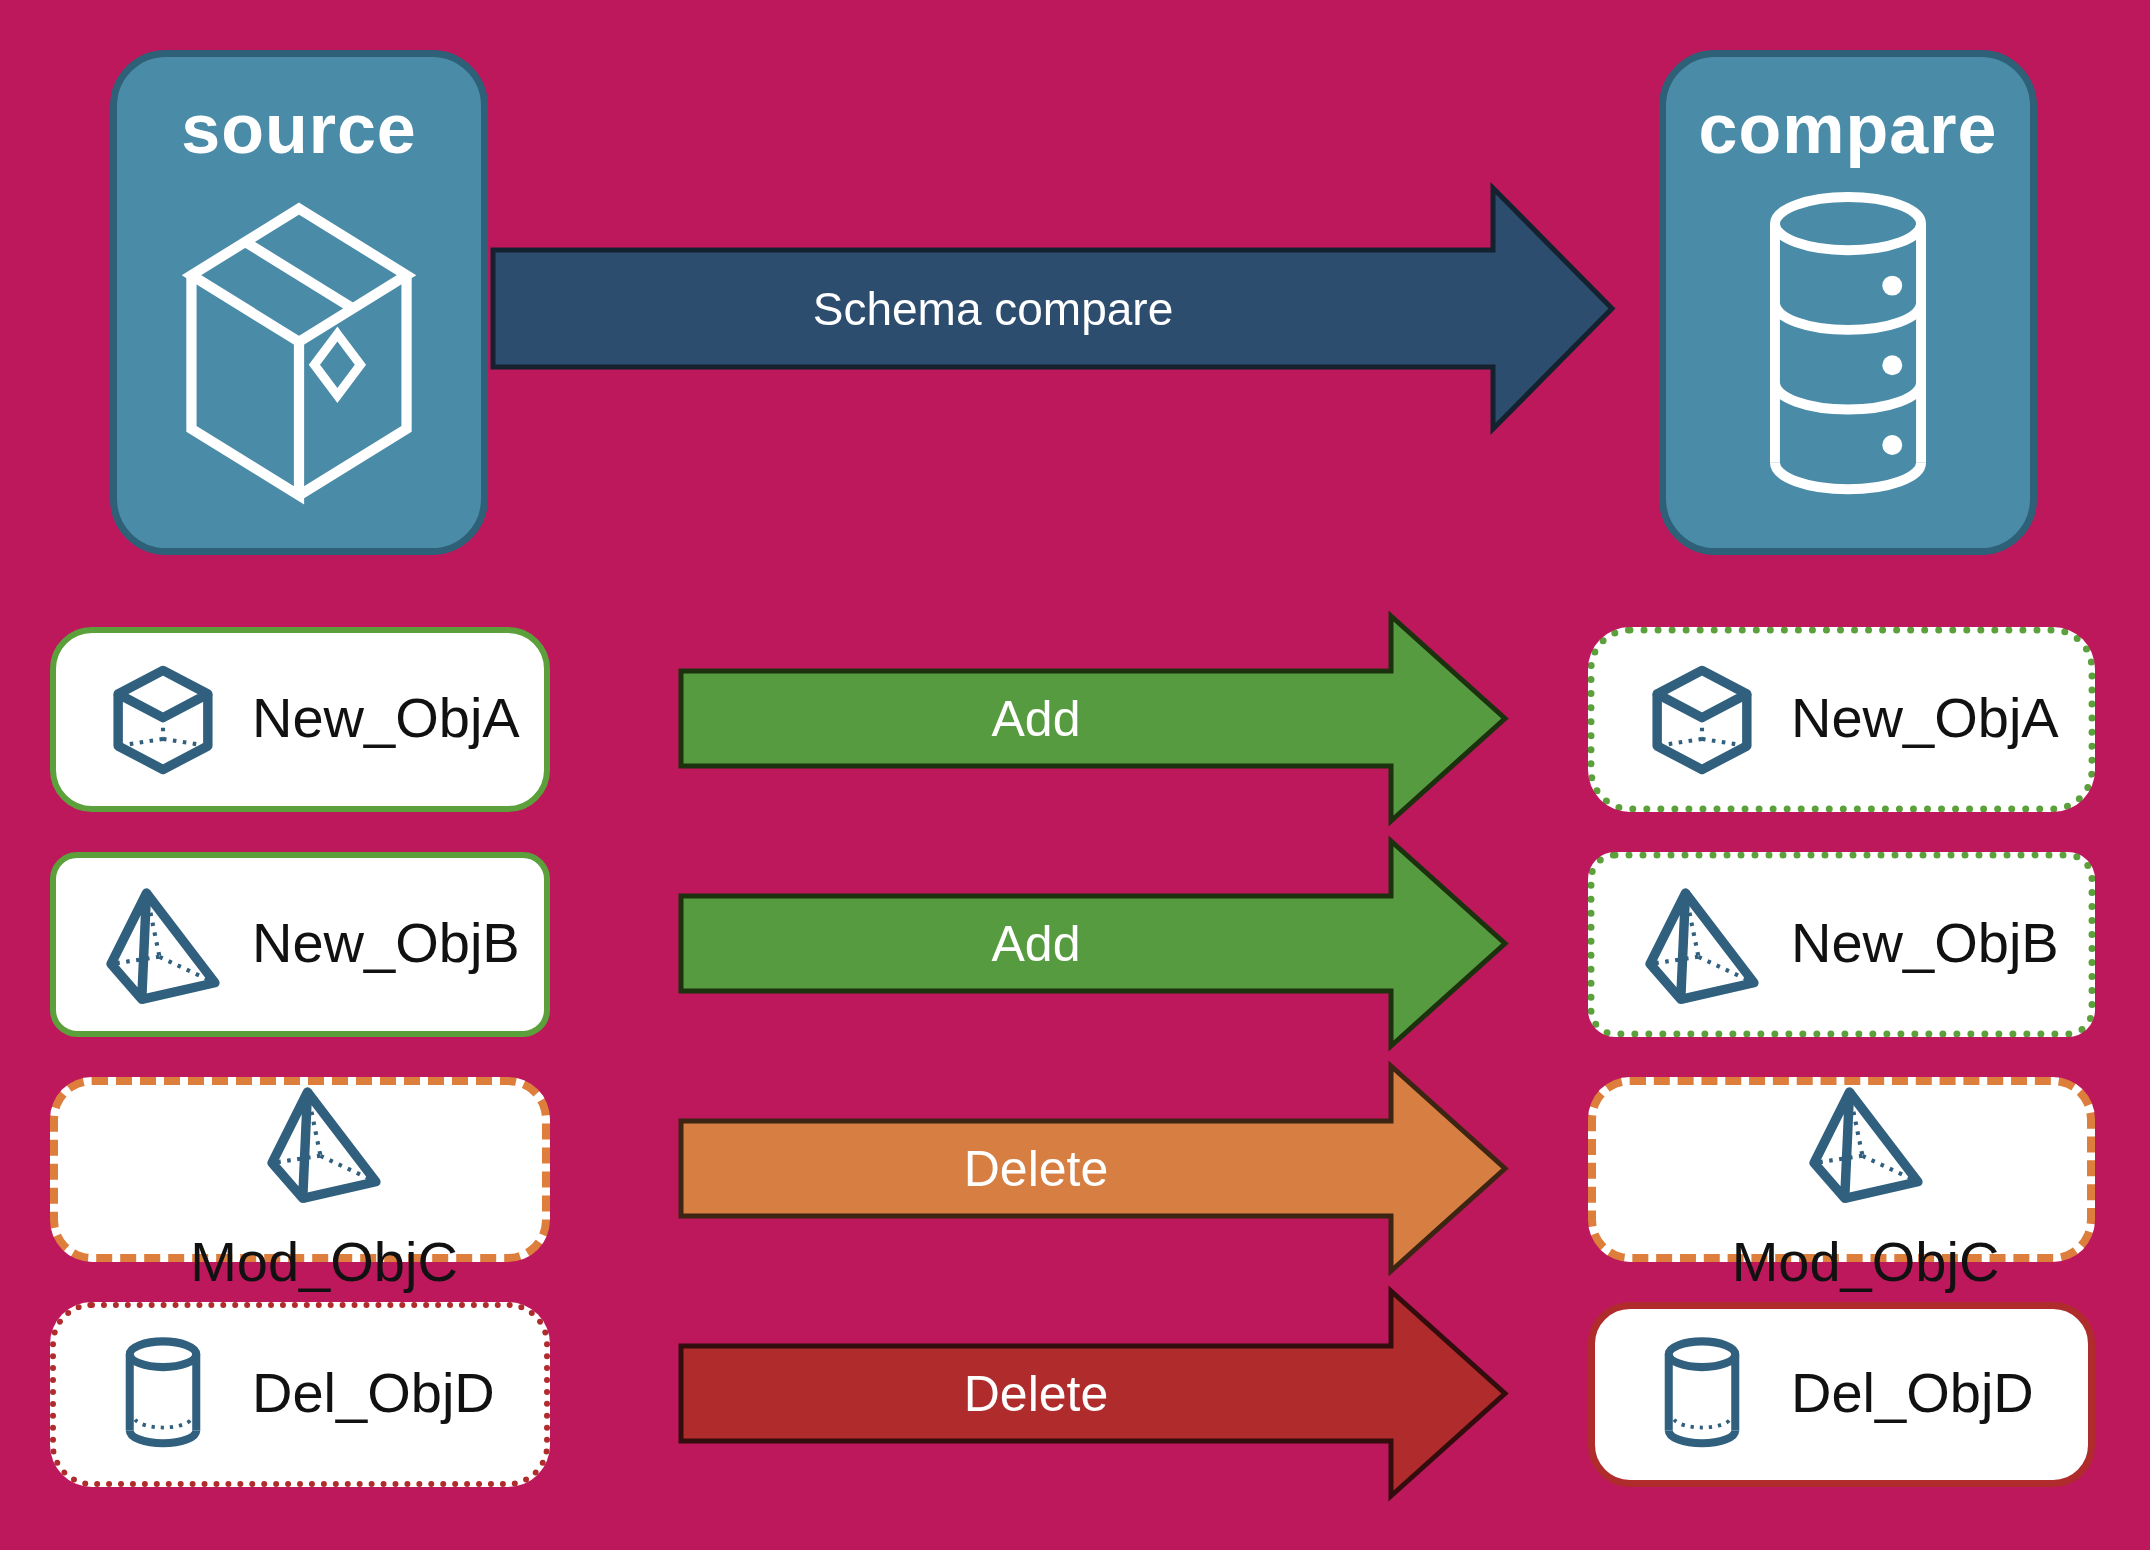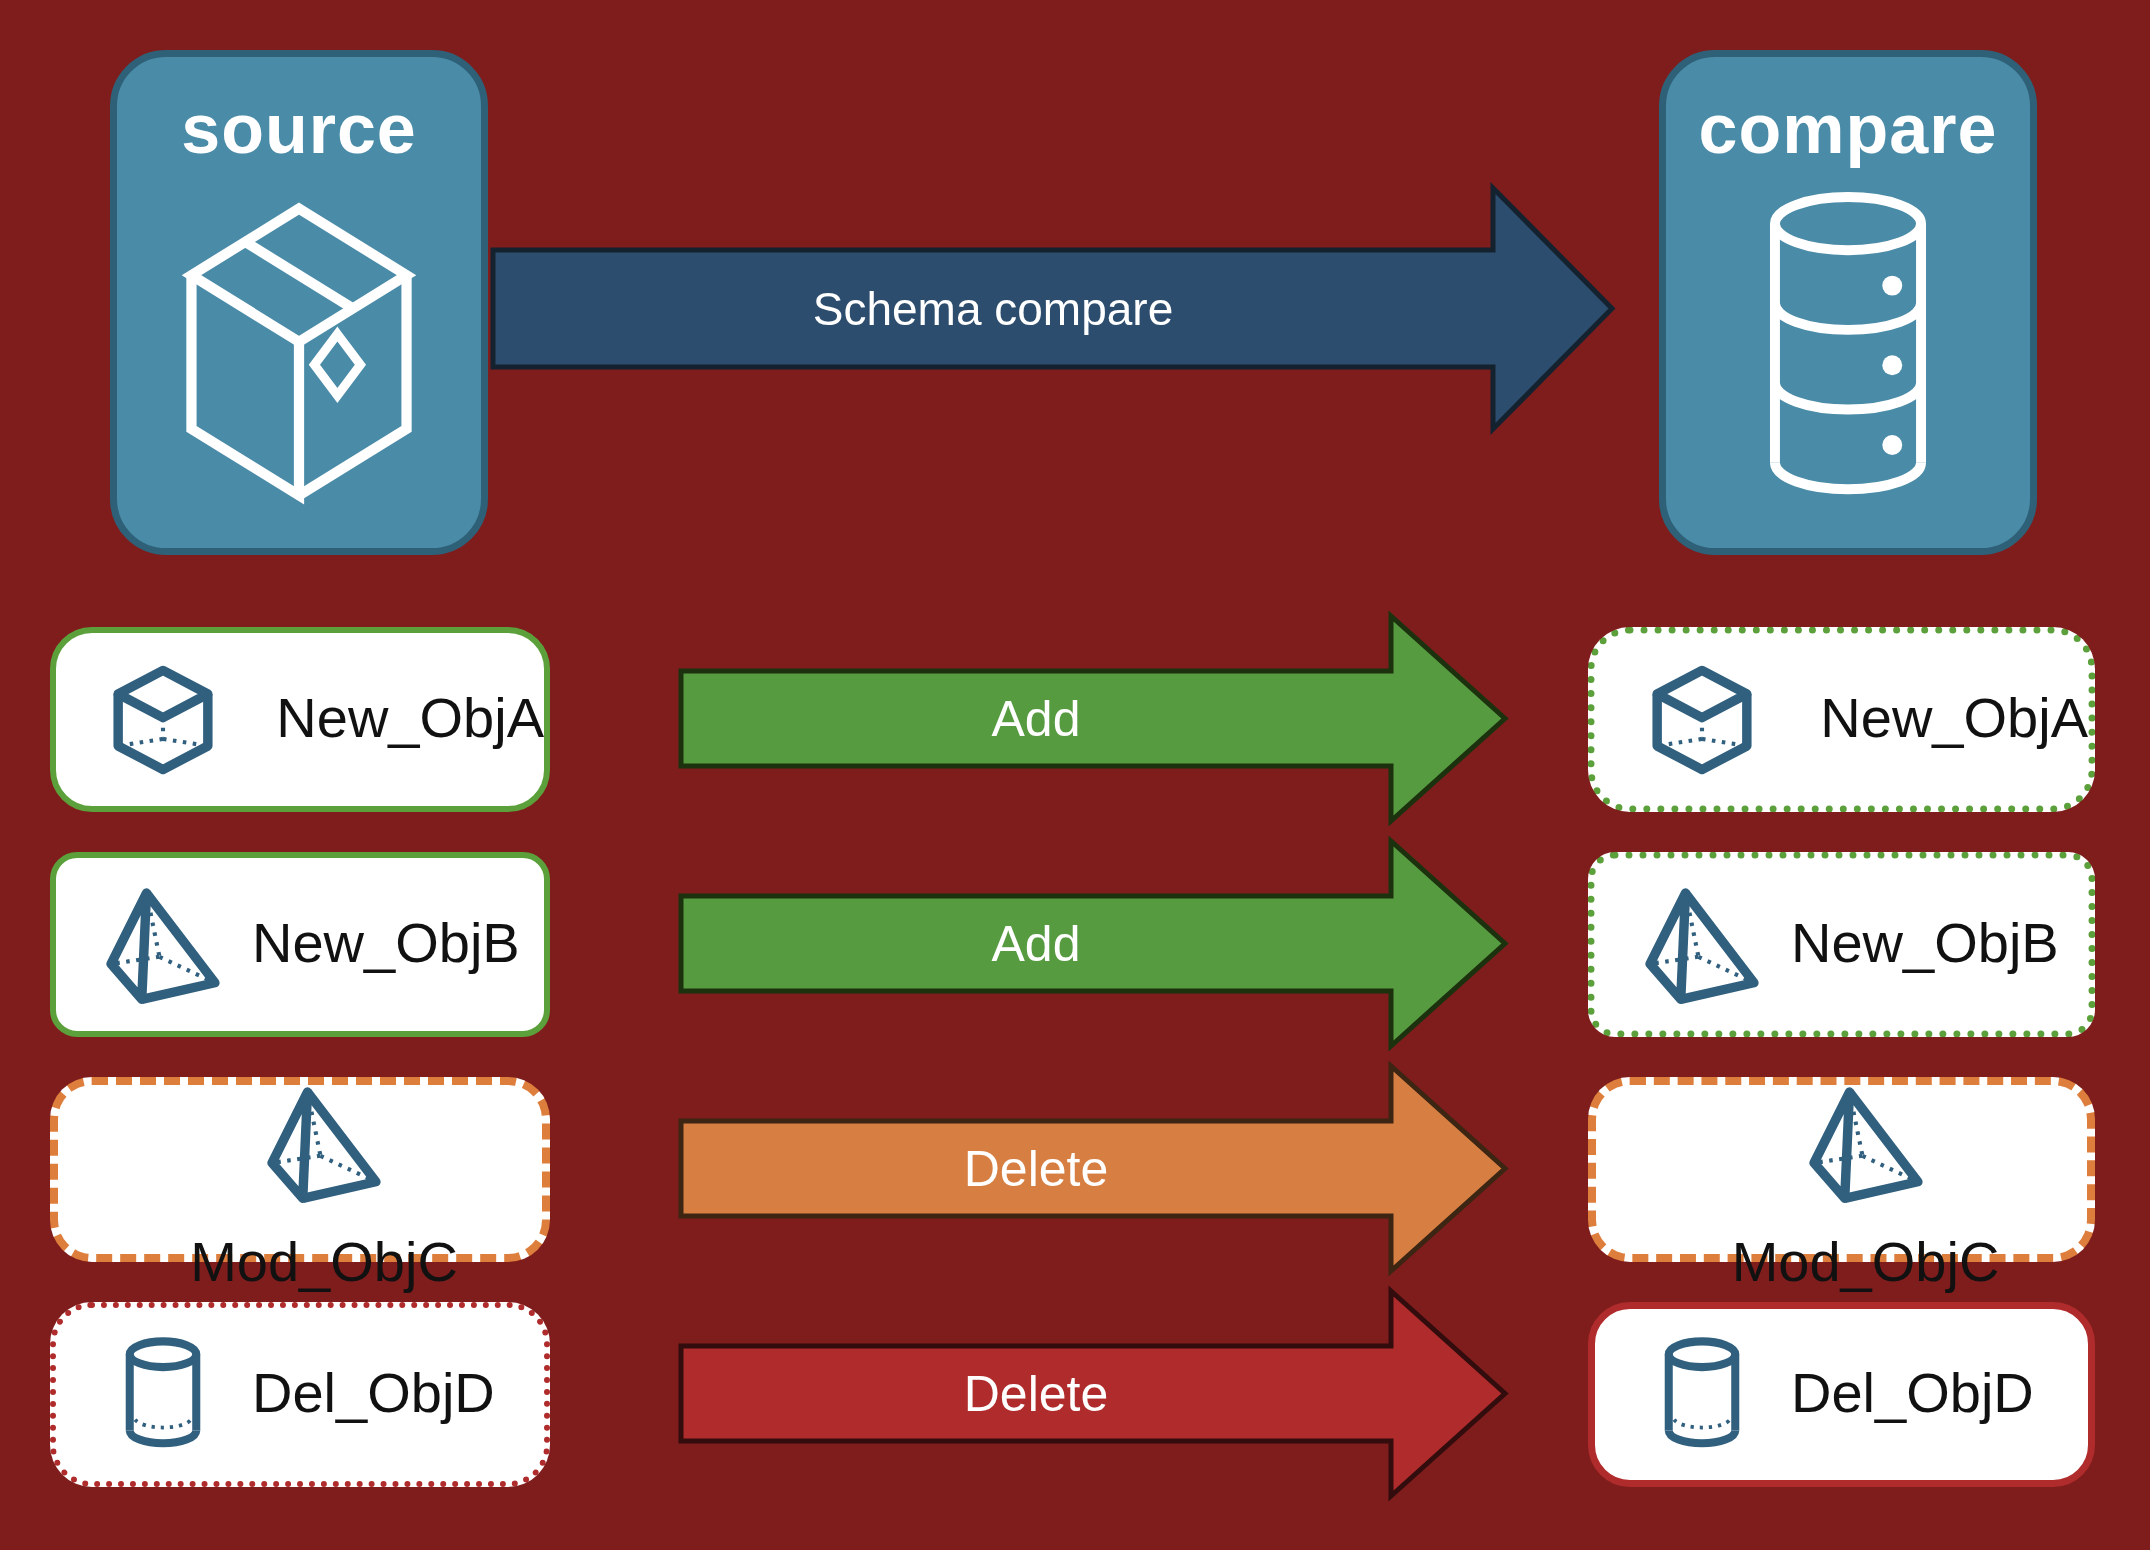--- a/index.html
+++ b/index.html
@@ -1,17 +1,17 @@
 <!DOCTYPE html>
 <html><head>
 <meta charset="utf-8">
 <style>
   html,body{margin:0;padding:0;background:#fff;}
   .canvas{
-    position:relative;width:2150px;height:1550px;background:#7f1d1d;
+    position:relative;width:2150px;height:1550px;background:#be185d;
     font-family:"Liberation Sans",sans-serif;overflow:hidden;
   }
   
   .card{
     position:absolute;top:50px;width:378px;height:505px;
     border-radius:56px;border:7px solid;box-sizing:border-box;
     display:flex;flex-direction:column;align-items:center;
   }
   .card.source{left:110px;}
   .card.target{left:1659px;}
@@ -25,21 +25,21 @@
     display:flex;align-items:center;justify-content:center;font-size:46px;
   }
   
   .obj-box{
     position:absolute;height:185px;background:#fff;border:6px solid;
     border-radius:42px;box-sizing:border-box;
     display:flex;align-items:center;gap:30px;padding-left:48px;
   }
   .obj-box.left{left:50px;width:500px;}
   .obj-box.right{left:1588px;width:507px;}
-  .r0{top:627px;justify-content:space-between;}.r1{top:852px;border-radius:27px;}.r2{top:1077px;flex-direction:column;}.r3{top:1302px;}
+  .r0{top:627px;}.r1{top:852px;border-radius:27px;}.r2{top:1077px;flex-direction:column;}.r3{top:1302px;}
   .obj-icon{width:118px;height:118px;display:flex;align-items:center;justify-content:center;}
   .obj-icon svg{width:118px;height:118px;}
   .obj-label{font-size:56px;color:#111;margin-top:-4px;}
   
   .row-arrow{position:absolute;left:681px;width:824px;height:205px;}
   .row-arrow svg{position:absolute;left:0;top:0;overflow:visible;}
   .a0{top:616px;}.a1{top:841px;}.a2{top:1066px;}.a3{top:1291px;}
   .arrow-label{
     position:absolute;left:0;top:55px;width:710px;height:95px;
     display:flex;align-items:center;justify-content:center;font-size:50px;

